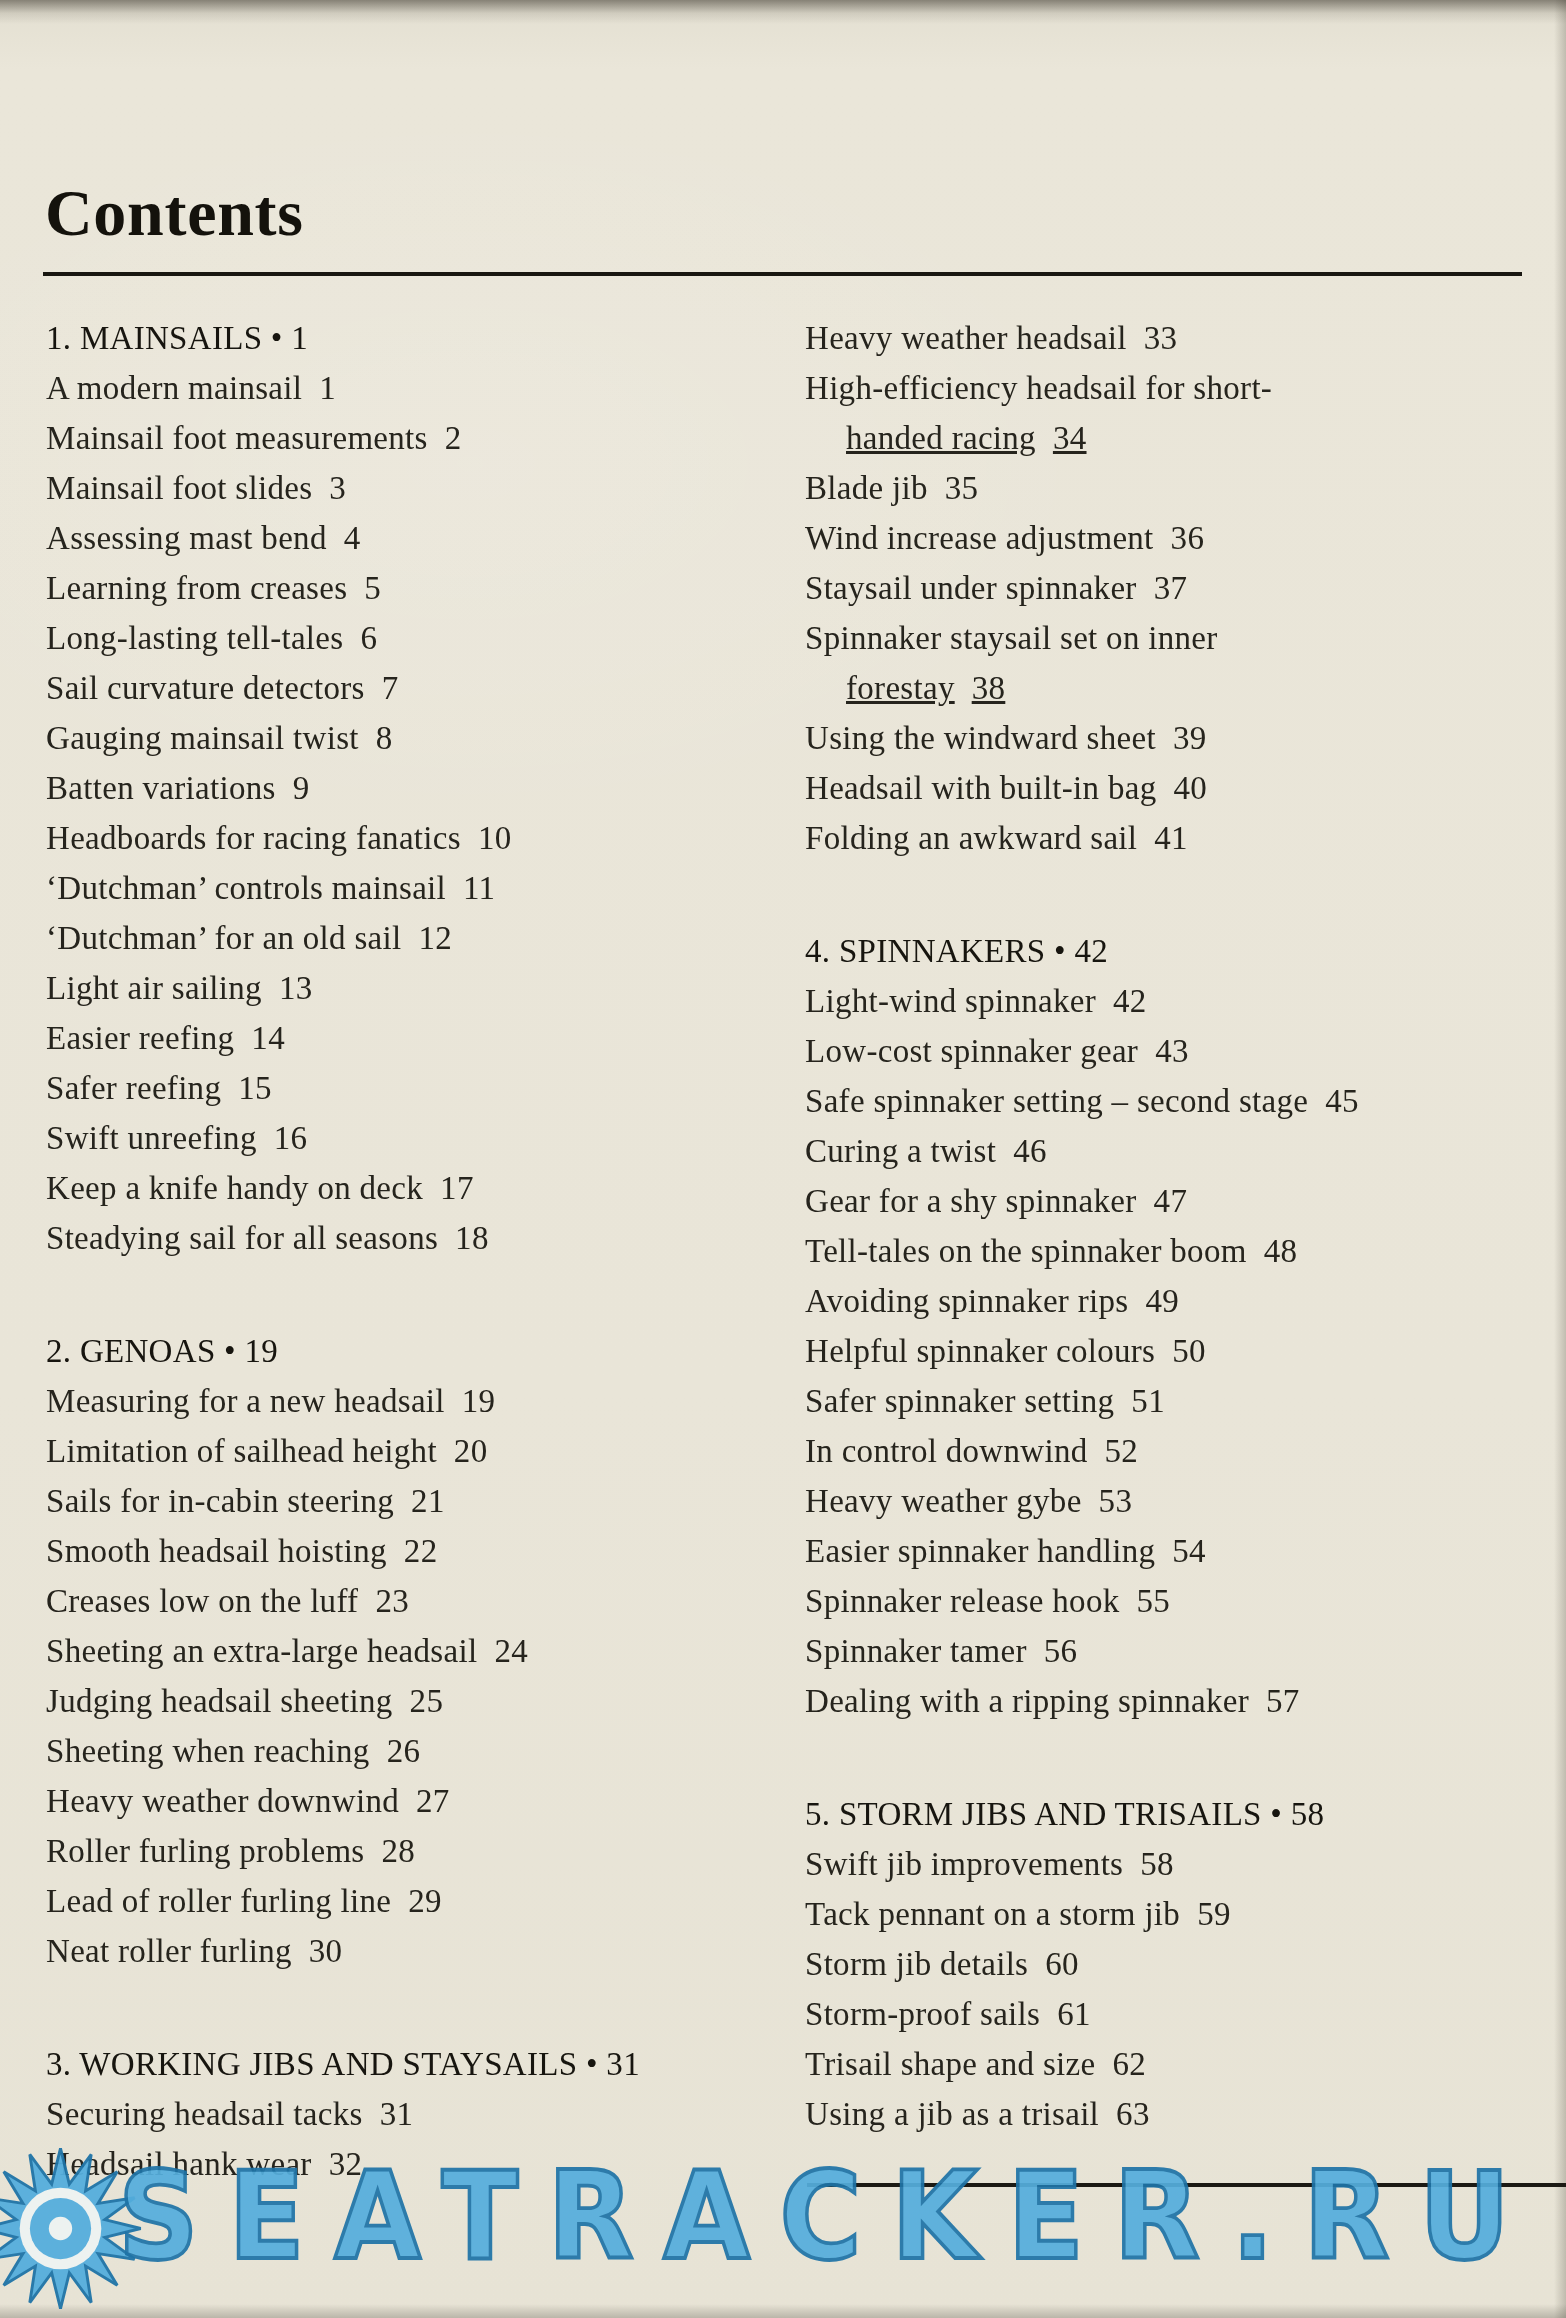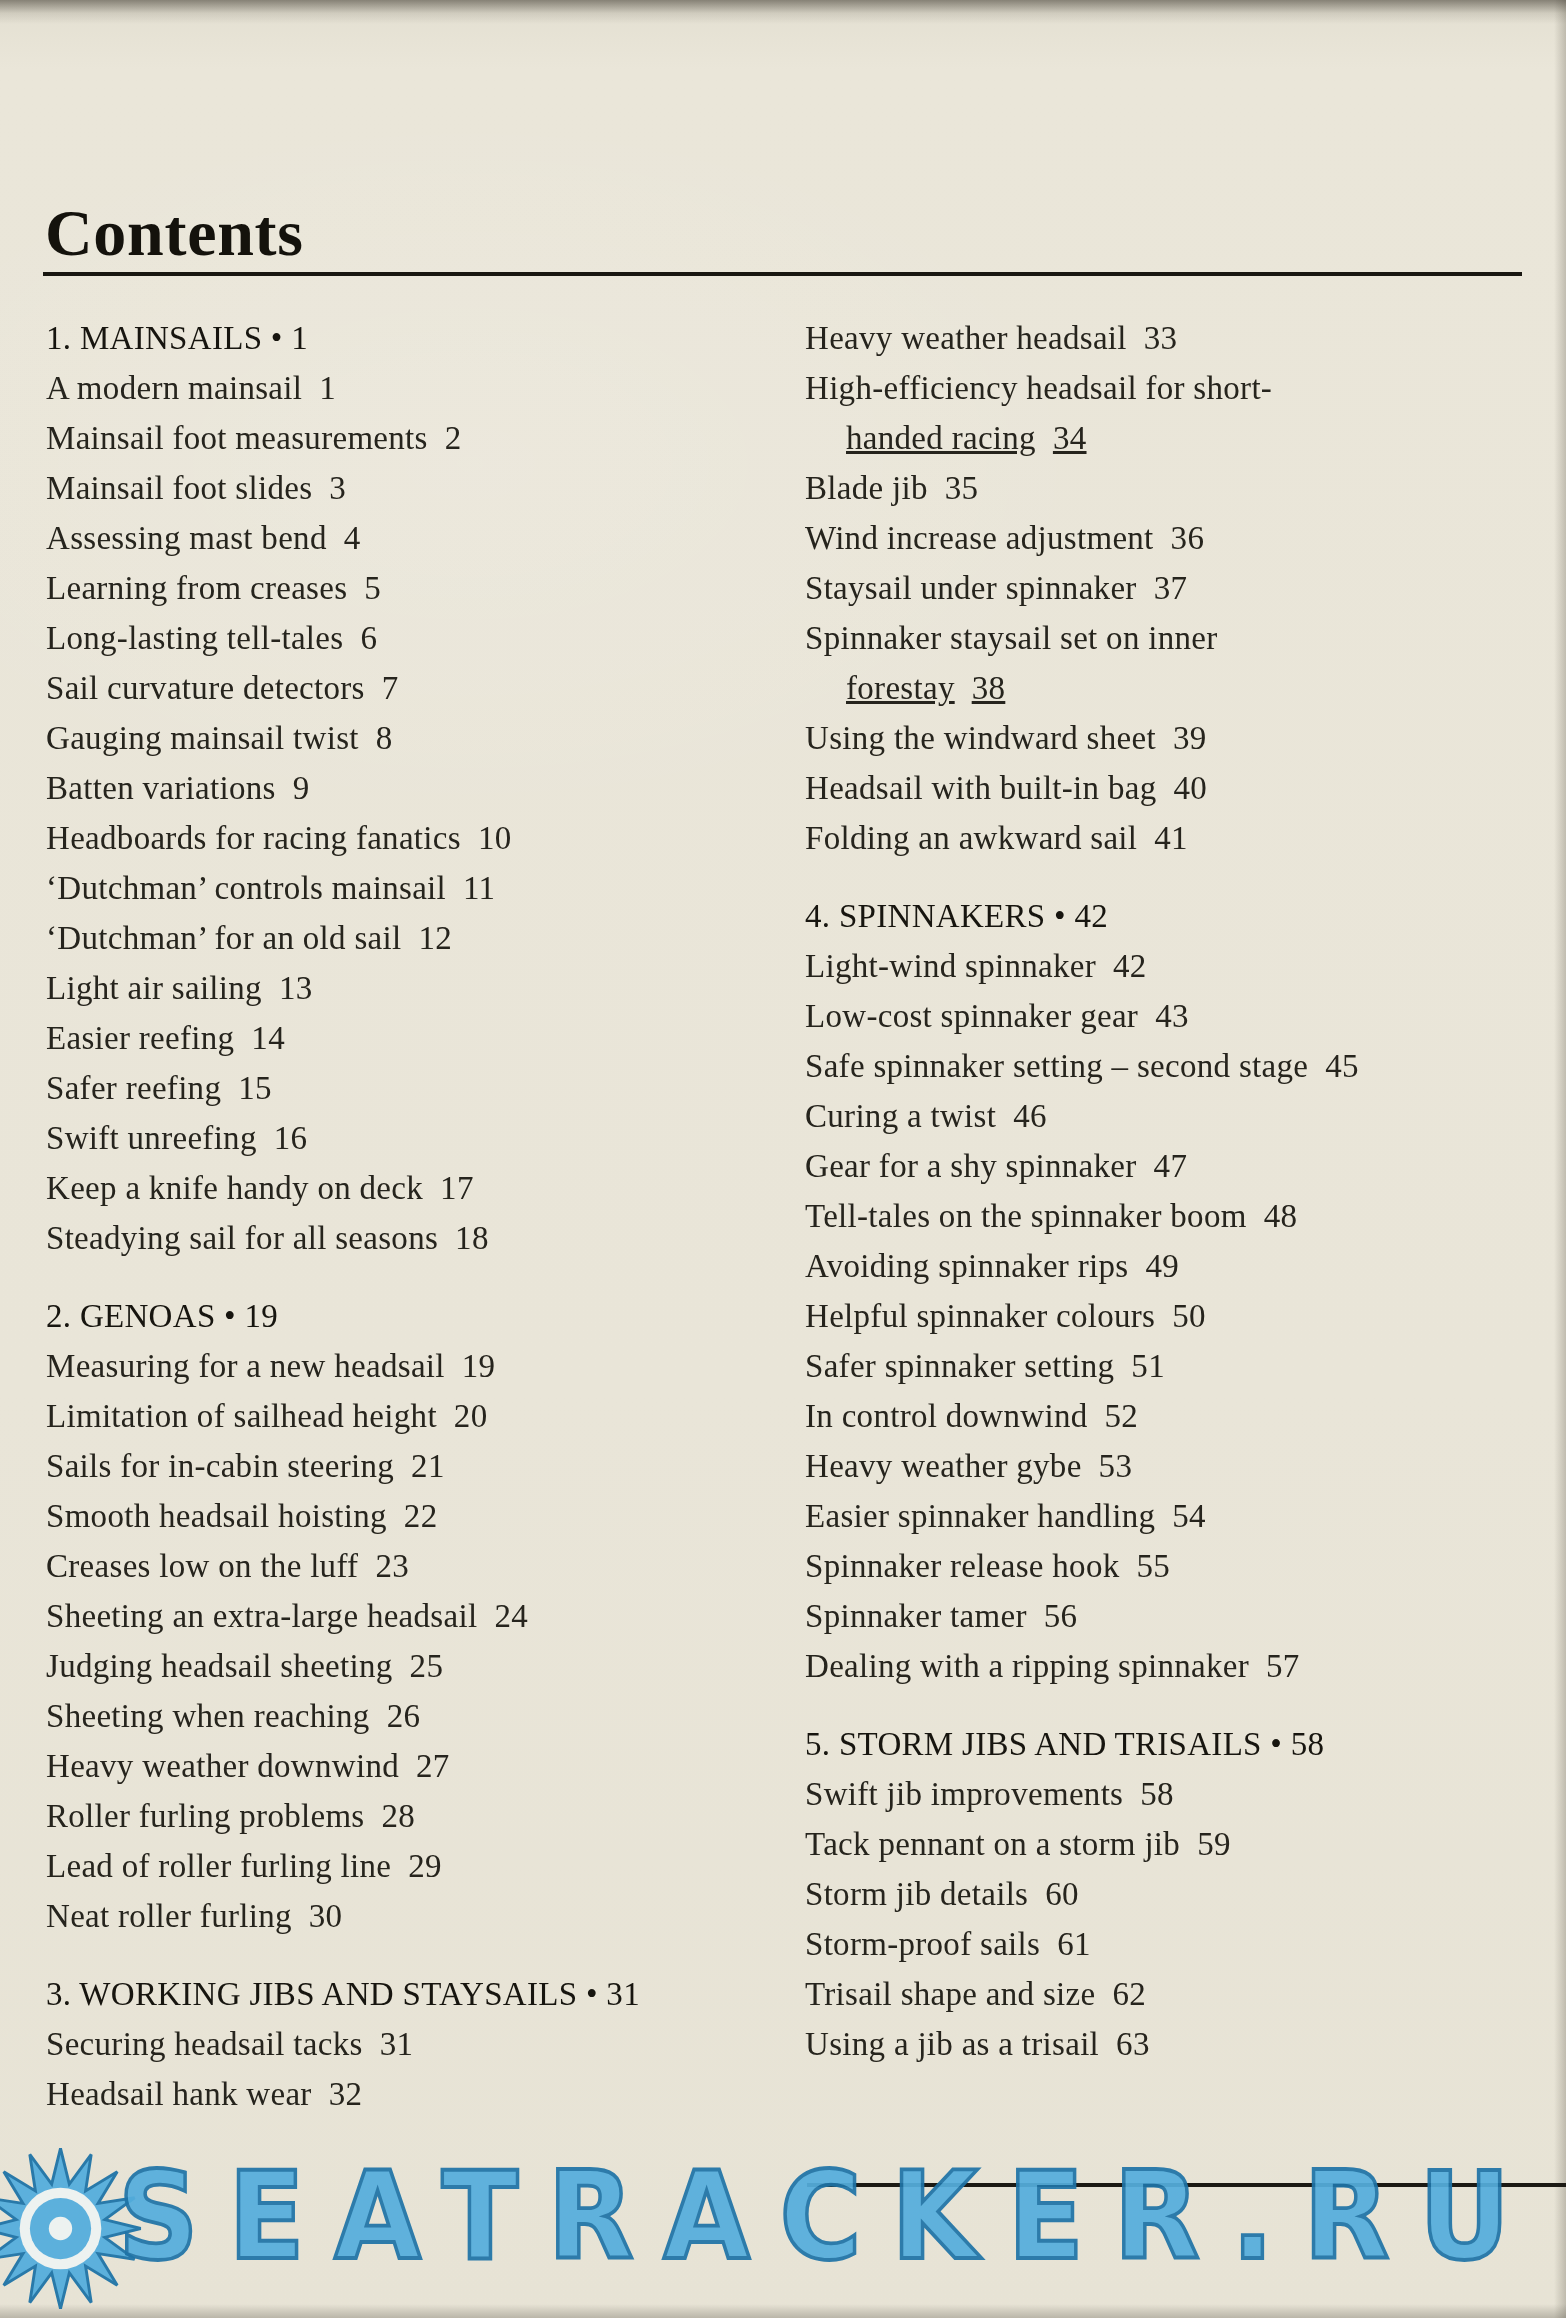--- a/index.html
+++ b/index.html
@@ -31,21 +31,21 @@
   }
   .scan-edge-bottom {
     position: absolute; left: 0; right: 0; bottom: 0; height: 15.4px;
     background: linear-gradient(0deg, rgba(58,53,43,0.28), rgba(58,53,43,0));
     pointer-events: none;
   }
 
   .title {
     position: absolute;
     left: 45px;
-    top: 200px;
+    top: 180px;
     font-size: 66px;
     font-weight: bold;
     letter-spacing: 0.7px;
     color: #14120c;
     line-height: 1;
   }
 
   .title-rule {
     position: absolute;
     left: 43px;
@@ -66,21 +66,21 @@
     font-size: 33px;
     line-height: 50px;
     white-space: nowrap;
     letter-spacing: 0.3px;
     color: #26241d;
   }
   .toc-item.heading {
     font-weight: normal;
     color: #17150f;
   }
-  .toc-item.heading:not(:first-child) { margin-top: 28px; }
+  .toc-item.heading:not(:first-child) { margin-top: 63px; }
   .toc-item.entry-cont { padding-left: 41px; text-decoration: underline; }
 
   .page-num { margin-left: 17px; }
 
   
   .bottom-rule {
     position: absolute;
     left: 807px;
     top: 2183px;
     width: 760px;

